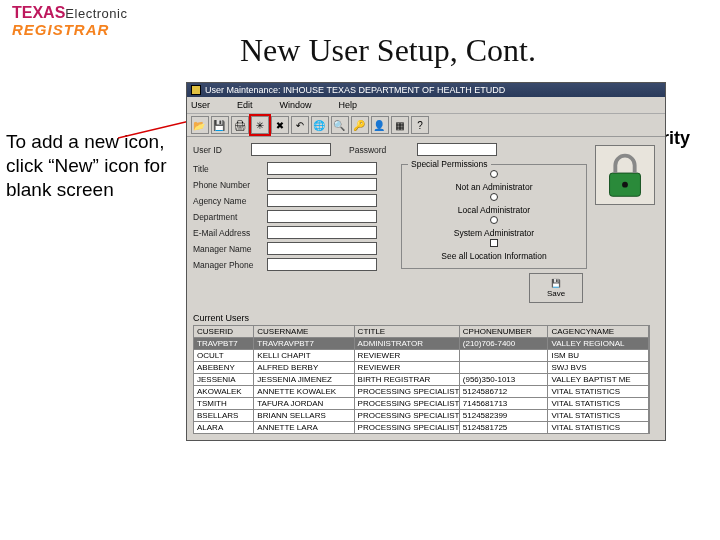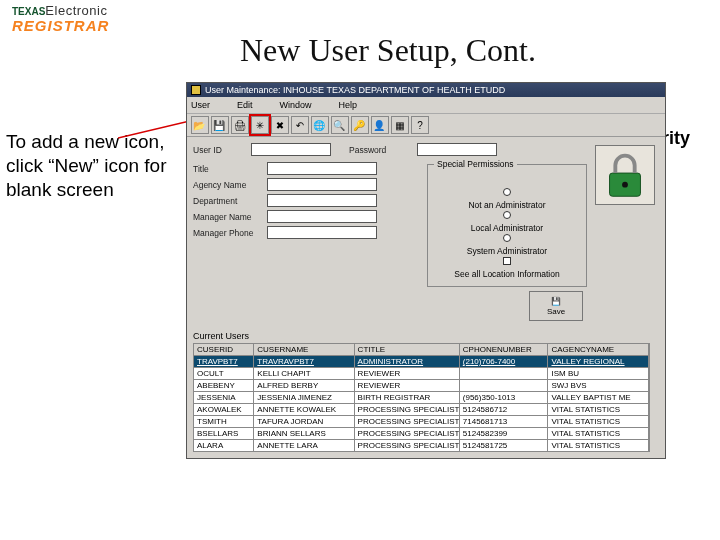--- a/index.html
+++ b/index.html
@@ -11,21 +11,21 @@
     background: #fff;
     position: relative;
     overflow: hidden;
   }
   .logo {
     position: absolute;
     top: 4px; left: 12px;
     font-size: 11px;
     line-height: 1.1;
   }
-  .logo .tx { font-weight: bold; color: #14532d; font-size: 10px;}
+  .logo .tx { font-weight: bold; color: #be185d; font-size: 16px;}
   .logo .el { color: #333; font-size: 13px; letter-spacing:0.5px;}
   .logo .reg { color: #f5821f; font-weight: bold; font-style: italic; font-size: 15px; letter-spacing:1px;}
   .slide-title {
     position: absolute;
     top: 32px; left: 240px;
     font-family: "Times New Roman", serif;
     font-size: 32px;
     color: #111;
   }
   .instruction {
@@ -103,24 +103,23 @@
   .inp {
     height: 13px;
     background:#fff;
     border:1px solid #555;
     font-size:8px;
     padding:0 2px;
   }
   .group {
     border:1px solid #888;
     background:#d6d3ce;
-    padding:22px 6px 6px 6px;
+    padding:4px 6px 6px 6px;
     position:relative;
     margin-top:2px;
-    margin-left:26px;
   }
   .group-title {
     position:absolute; top:-6px; left:6px;
     background:#d6d3ce;
     font-size:8.5px;
     padding:0 3px;
   }
   .radio-row { display:flex; align-items:center; gap:4px; font-size:8.5px; margin:1px 0;flex-direction:column;}
   .radio { width:8px; height:8px; border:1px solid #333; border-radius:50%; background:#fff;}
   .check { width:8px; height:8px; border:1px solid #333; background:#fff;}
@@ -163,23 +162,22 @@
     text-align:left;
     white-space:nowrap;
     overflow:hidden;
     max-width:90px;
   }
   table.grid th {
     background:#d6d3ce;
     font-weight:normal;
   }
   tr.selected td {
-    background:#0c4a6e;
+    background:#737373;
     color:#fff;
-    text-decoration:underline;
   }
   .scrollhint {
     width:10px; background:#d6d3ce; border-left:1px solid #888;
   }
 </style>
 </head>
 <body>
 
 <div class="logo">
   <span class="tx">TEXAS</span><span class="el">Electronic</span><br>
@@ -243,25 +241,33 @@
       <input class="inp" style="width: 80px;" type="password" value="">
     </div>
 
     <div class="twocol">
       <div class="leftcol">
         <div class="row">
             <span class="lbl">Title</span>
             <input class="inp" style="width: 110px;" value="">
           </div>
         <div class="row">
+            <span class="lbl">Phone Number</span>
+            <input class="inp" style="width: 110px;" value="">
+          </div>
+        <div class="row">
             <span class="lbl">Agency Name</span>
             <input class="inp" style="width: 110px;" value="">
           </div>
         <div class="row">
             <span class="lbl">Department</span>
+            <input class="inp" style="width: 110px;" value="">
+          </div>
+        <div class="row">
+            <span class="lbl">E-Mail Address</span>
             <input class="inp" style="width: 110px;" value="">
           </div>
         <div class="row">
             <span class="lbl">Manager Name</span>
             <input class="inp" style="width: 110px;" value="">
           </div>
         <div class="row">
             <span class="lbl">Manager Phone</span>
             <input class="inp" style="width: 110px;" value="">
           </div>

